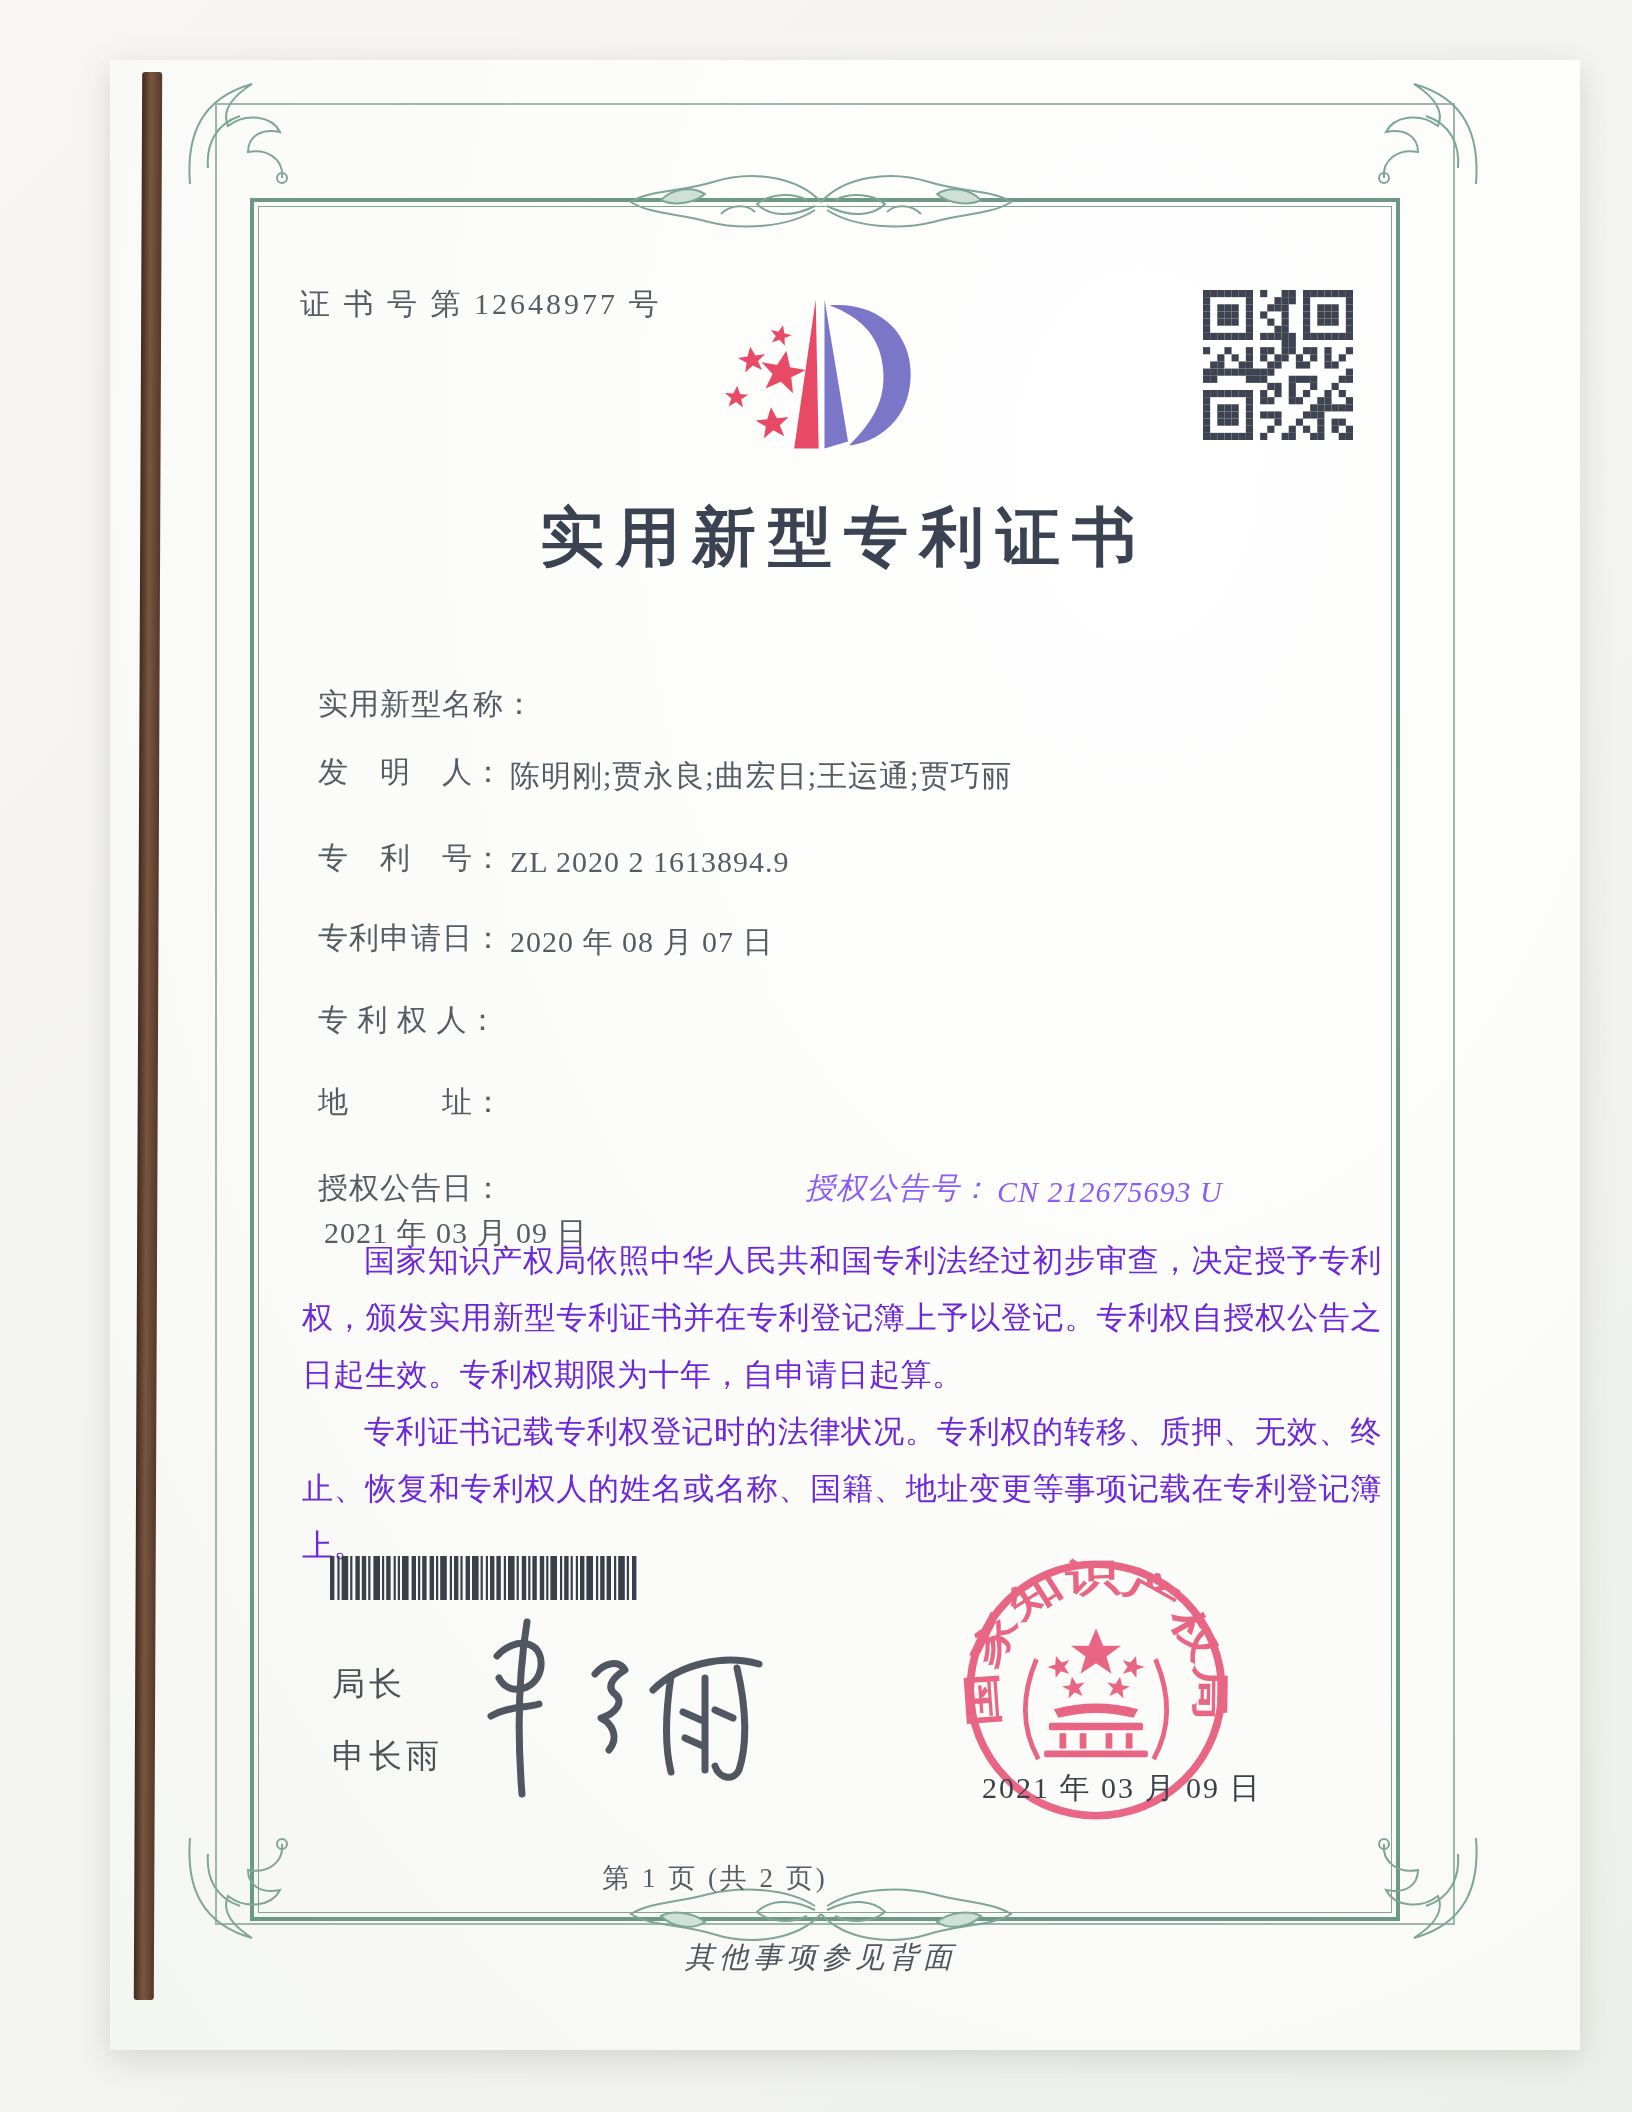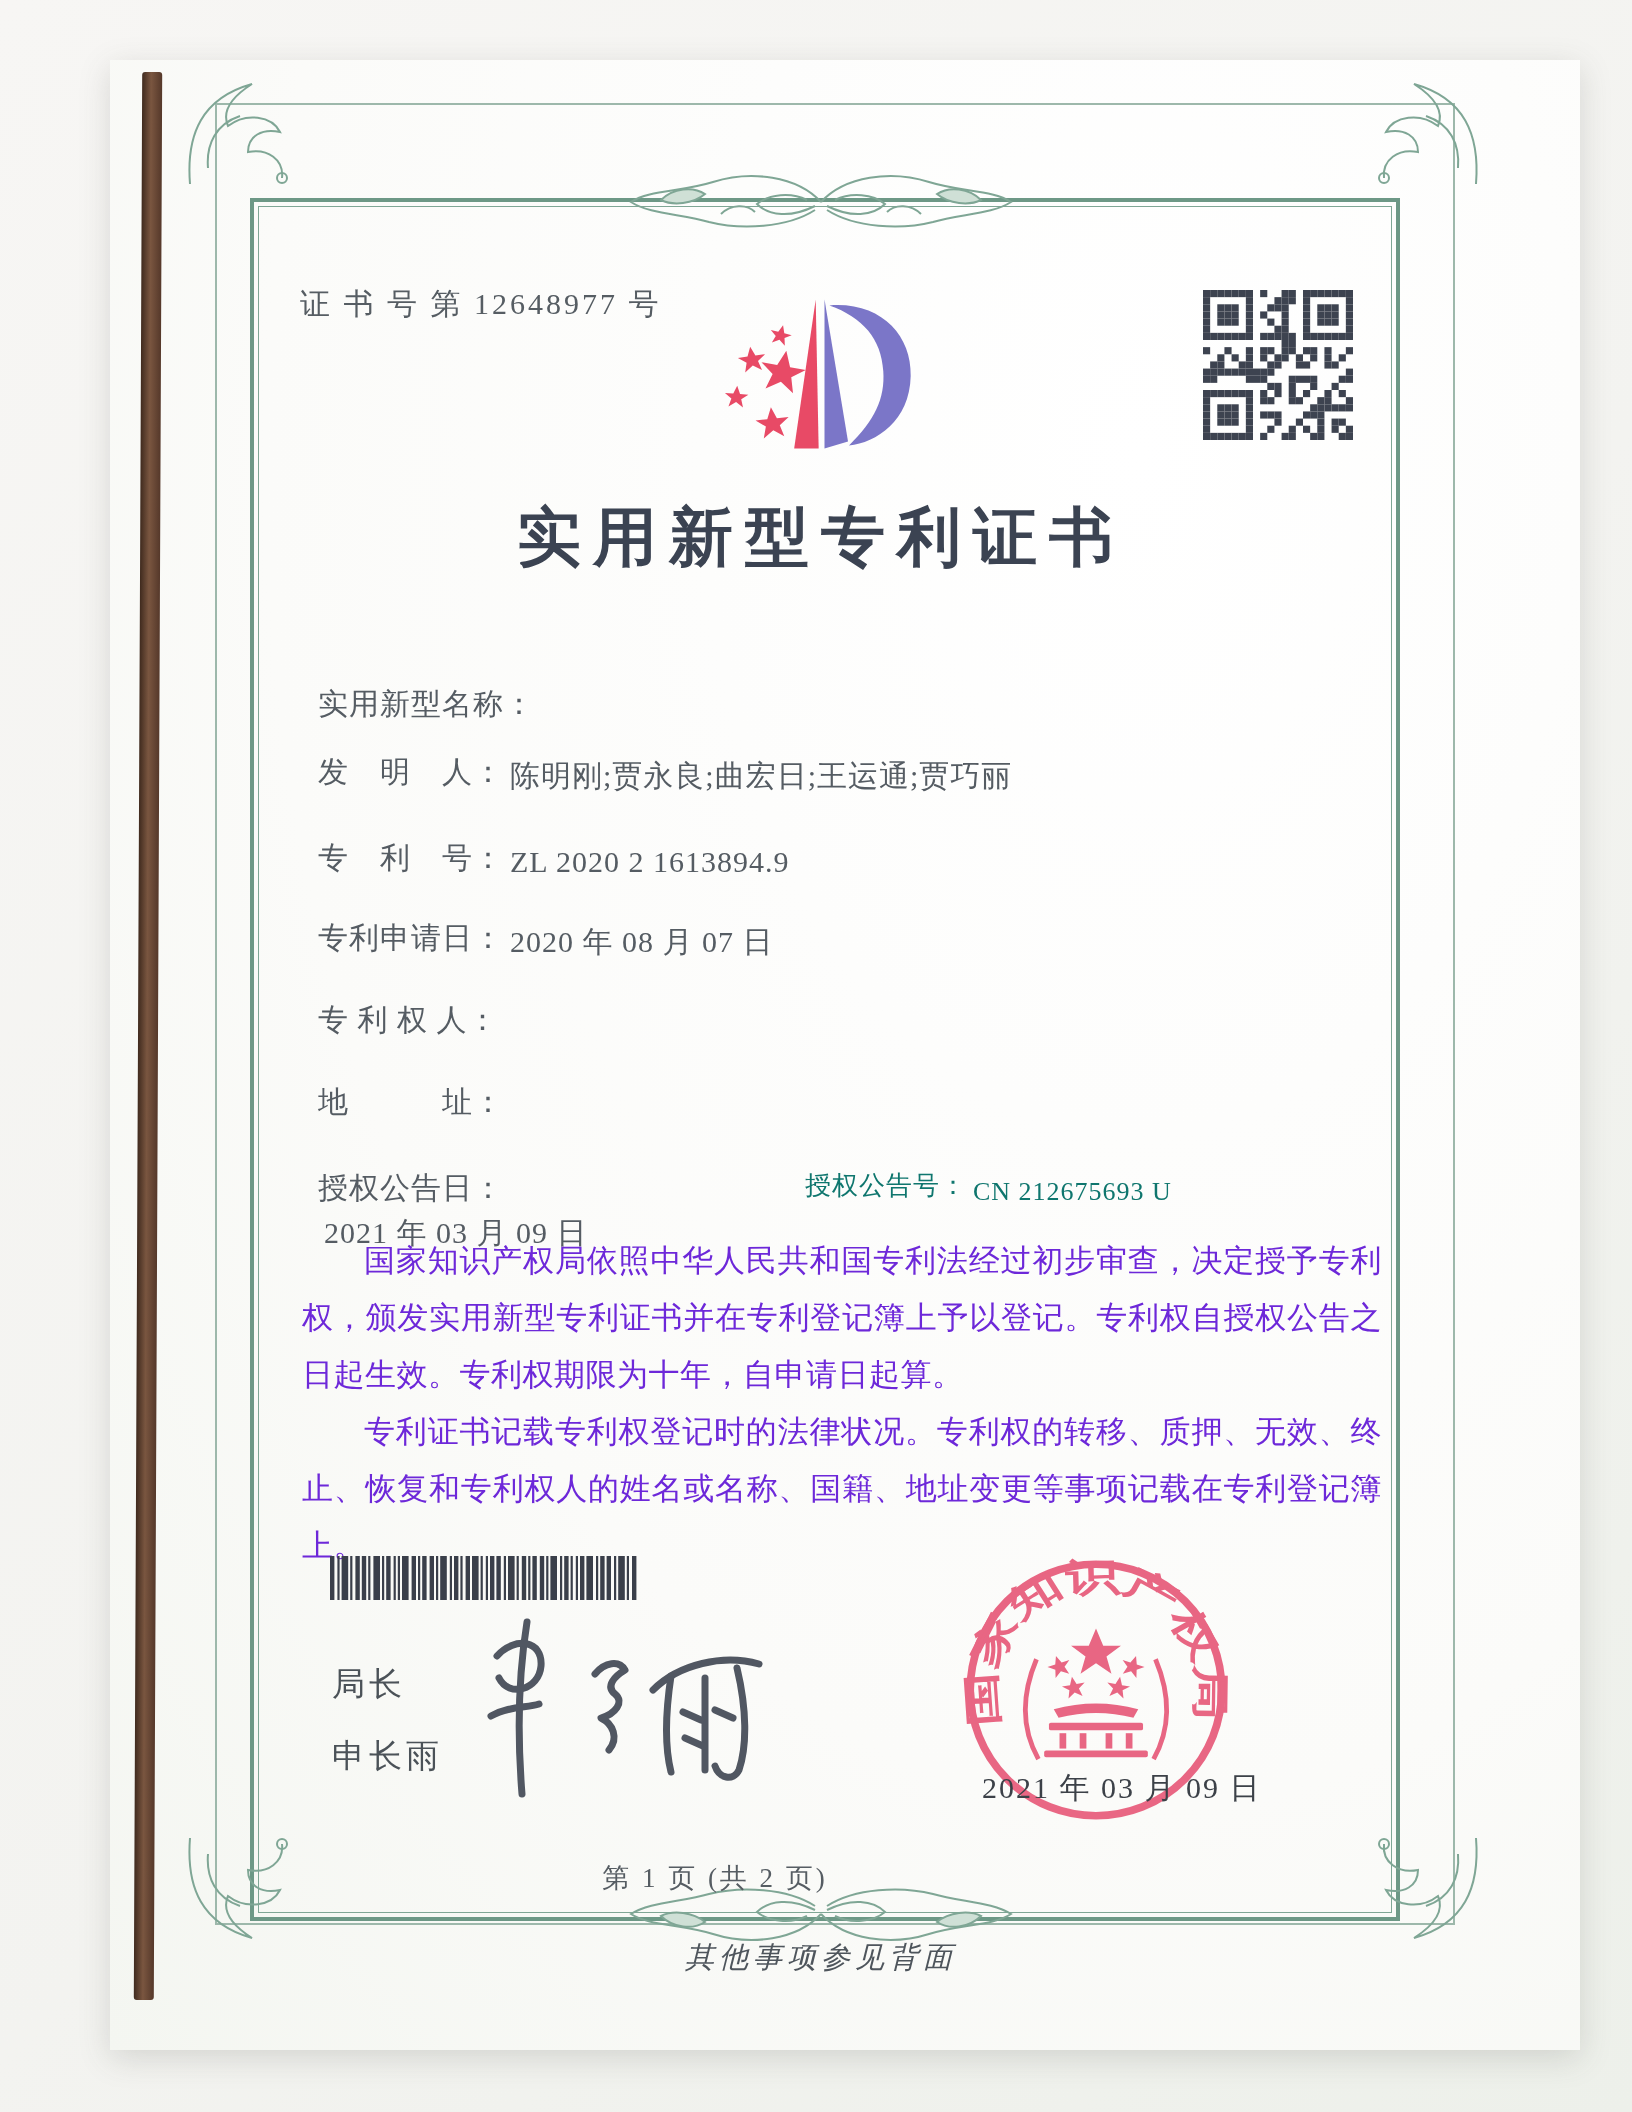--- a/index.html
+++ b/index.html
@@ -29,27 +29,27 @@
   .inner-frame{
     position:absolute;left:250px;top:198px;width:1142px;height:1715px;
     border:4px solid #6d9886;
   }
   .inner-frame::after{
     content:"";position:absolute;inset:4px;border:1.5px solid #7fa695;
   }
   .cert-no{left:300px;top:284px;font-size:30px;letter-spacing:3px;color:#565d63;}
   .title{
     left:250px;top:494px;width:1142px;text-align:center;
-    font-size:64px;font-weight:600;letter-spacing:12px;color:#3b4352;
+    font-size:64px;font-weight:600;letter-spacing:12px;color:#3b4352;padding-left:23px;
   }
   .field-row{left:318px;font-size:30px;display:flex;color:#555c63;}
   .field-label{white-space:pre;letter-spacing:1px;}
   .field-value{white-space:pre-line;margin-left:6px;letter-spacing:1px;line-height:48px;}
   .grant-left{left:318px;top:1168px;font-size:30px;color:#555c63;display:flex;flex-direction:column;}
-  .grant-right{left:805px;top:1168px;font-size:26px;color:#0f766e;display:flex;}
+  .grant-right{left:805px;top:1168px;font-size:30px;color:#8b5cf6;display:flex;font-style:italic;}
   .body-para{
     left:302px;top:1232px;width:1080px;font-size:31px;line-height:57px;
     text-align:justify;color:#6d28d9;letter-spacing:.5px;
   }
   .body-para p{margin:0;text-indent:2em;}
   .signer{left:332px;font-size:33px;color:#4b5258;letter-spacing:4px;}
   .page-indicator{left:250px;top:1860px;width:930px;text-align:center;font-size:27px;color:#565d63;letter-spacing:3px;}
   .back-note{left:250px;top:1938px;width:1142px;text-align:center;font-size:29px;color:#4e555c;letter-spacing:5px;font-style:italic;}
   .seal-date{left:982px;top:1768px;font-size:30px;color:#3c4148;letter-spacing:2px;}
   svg{display:block;}

